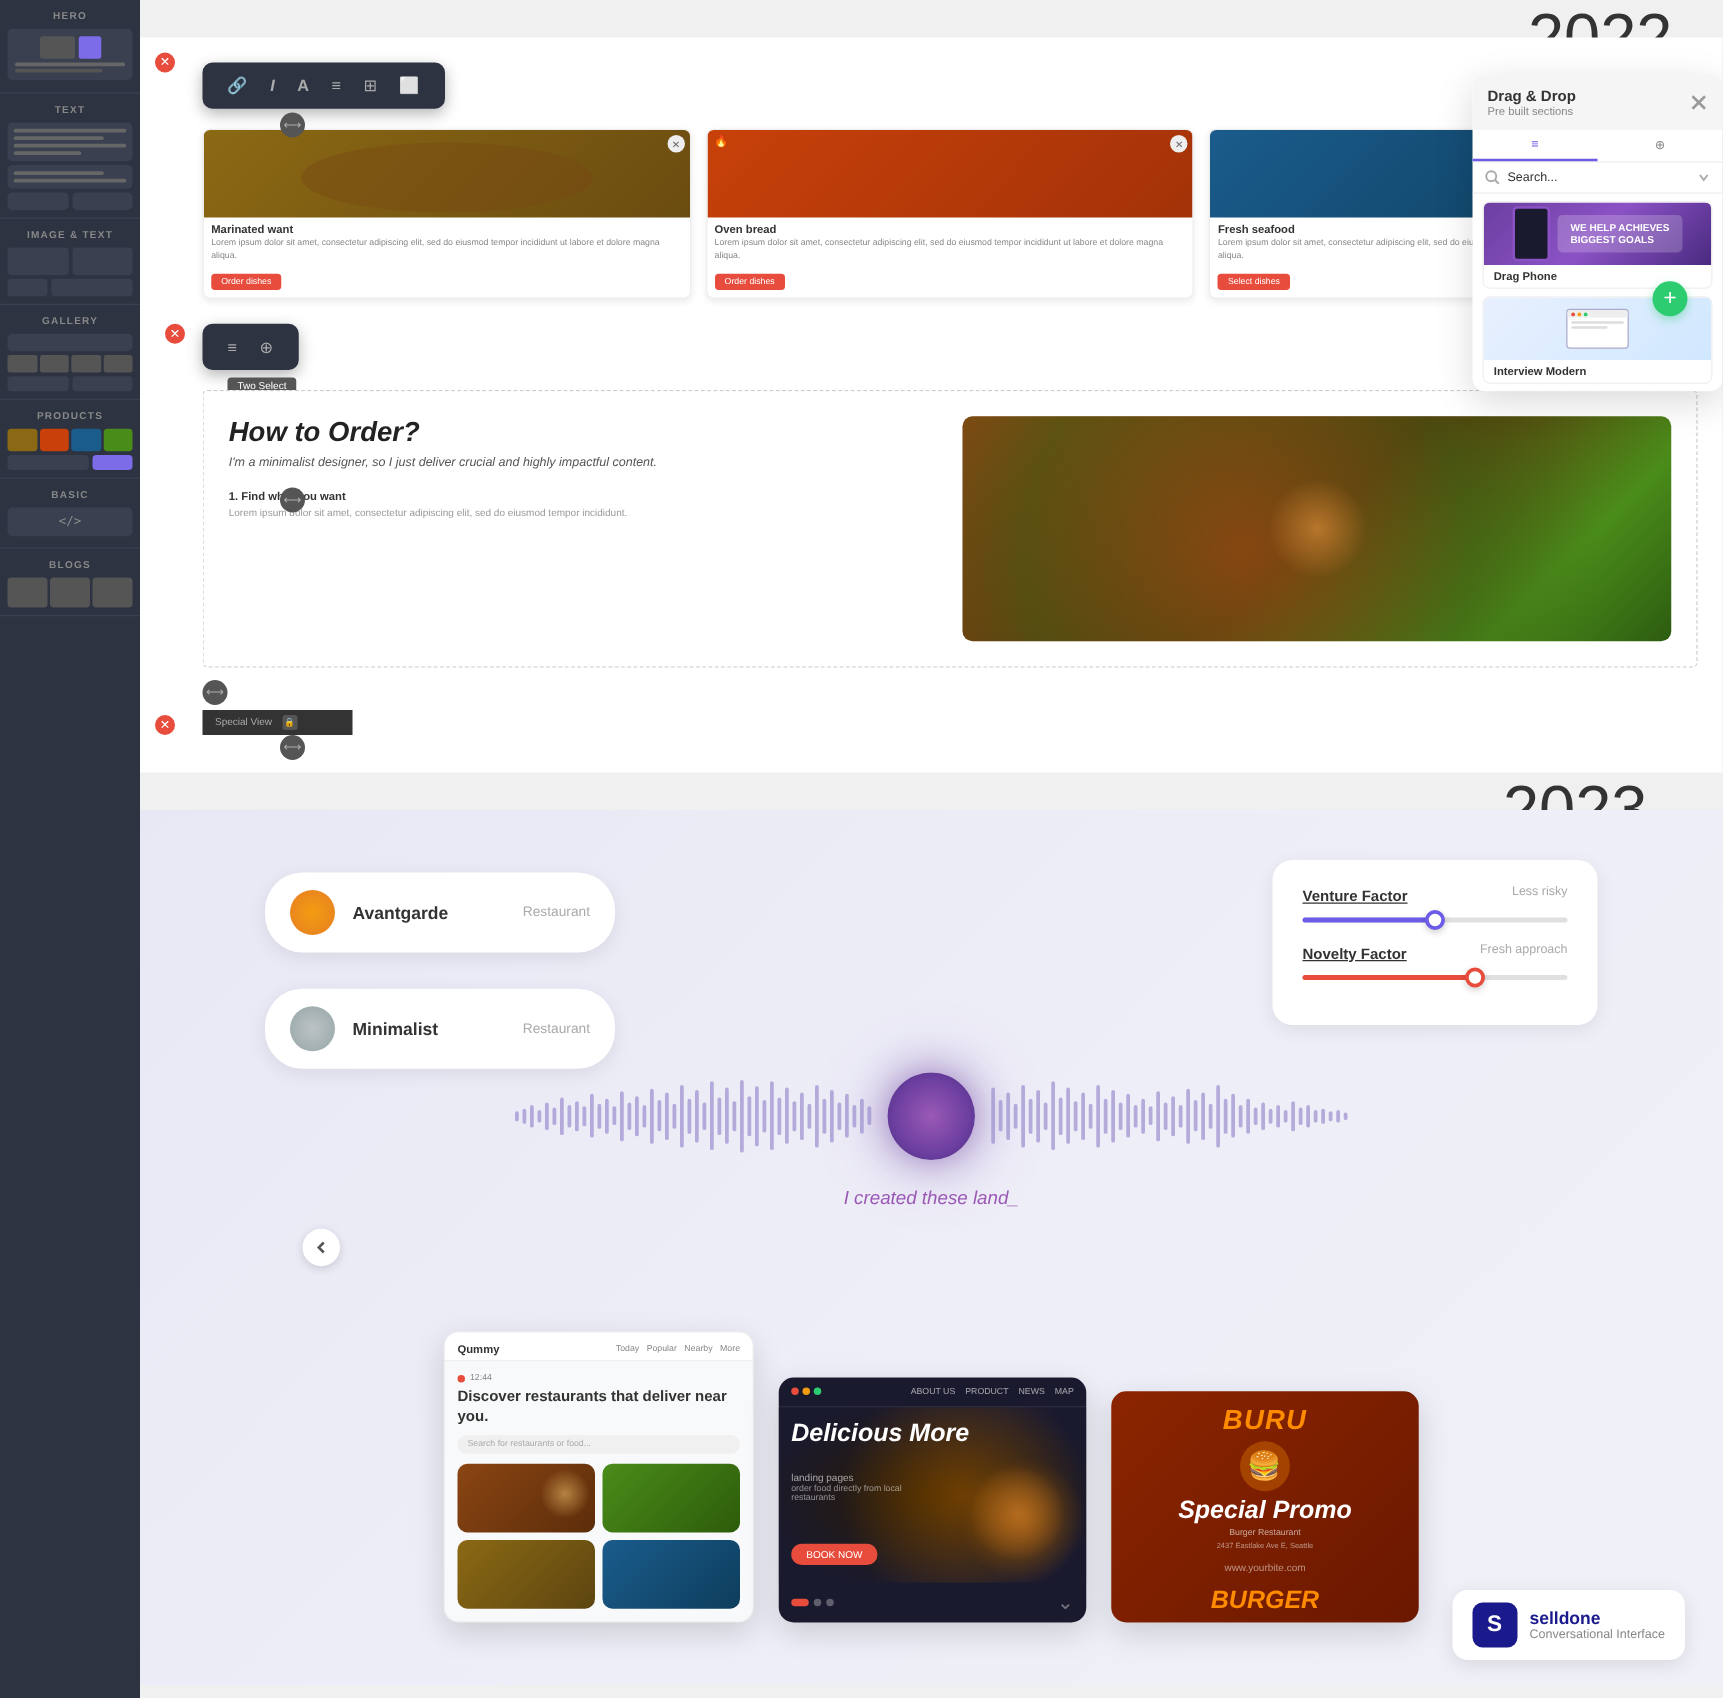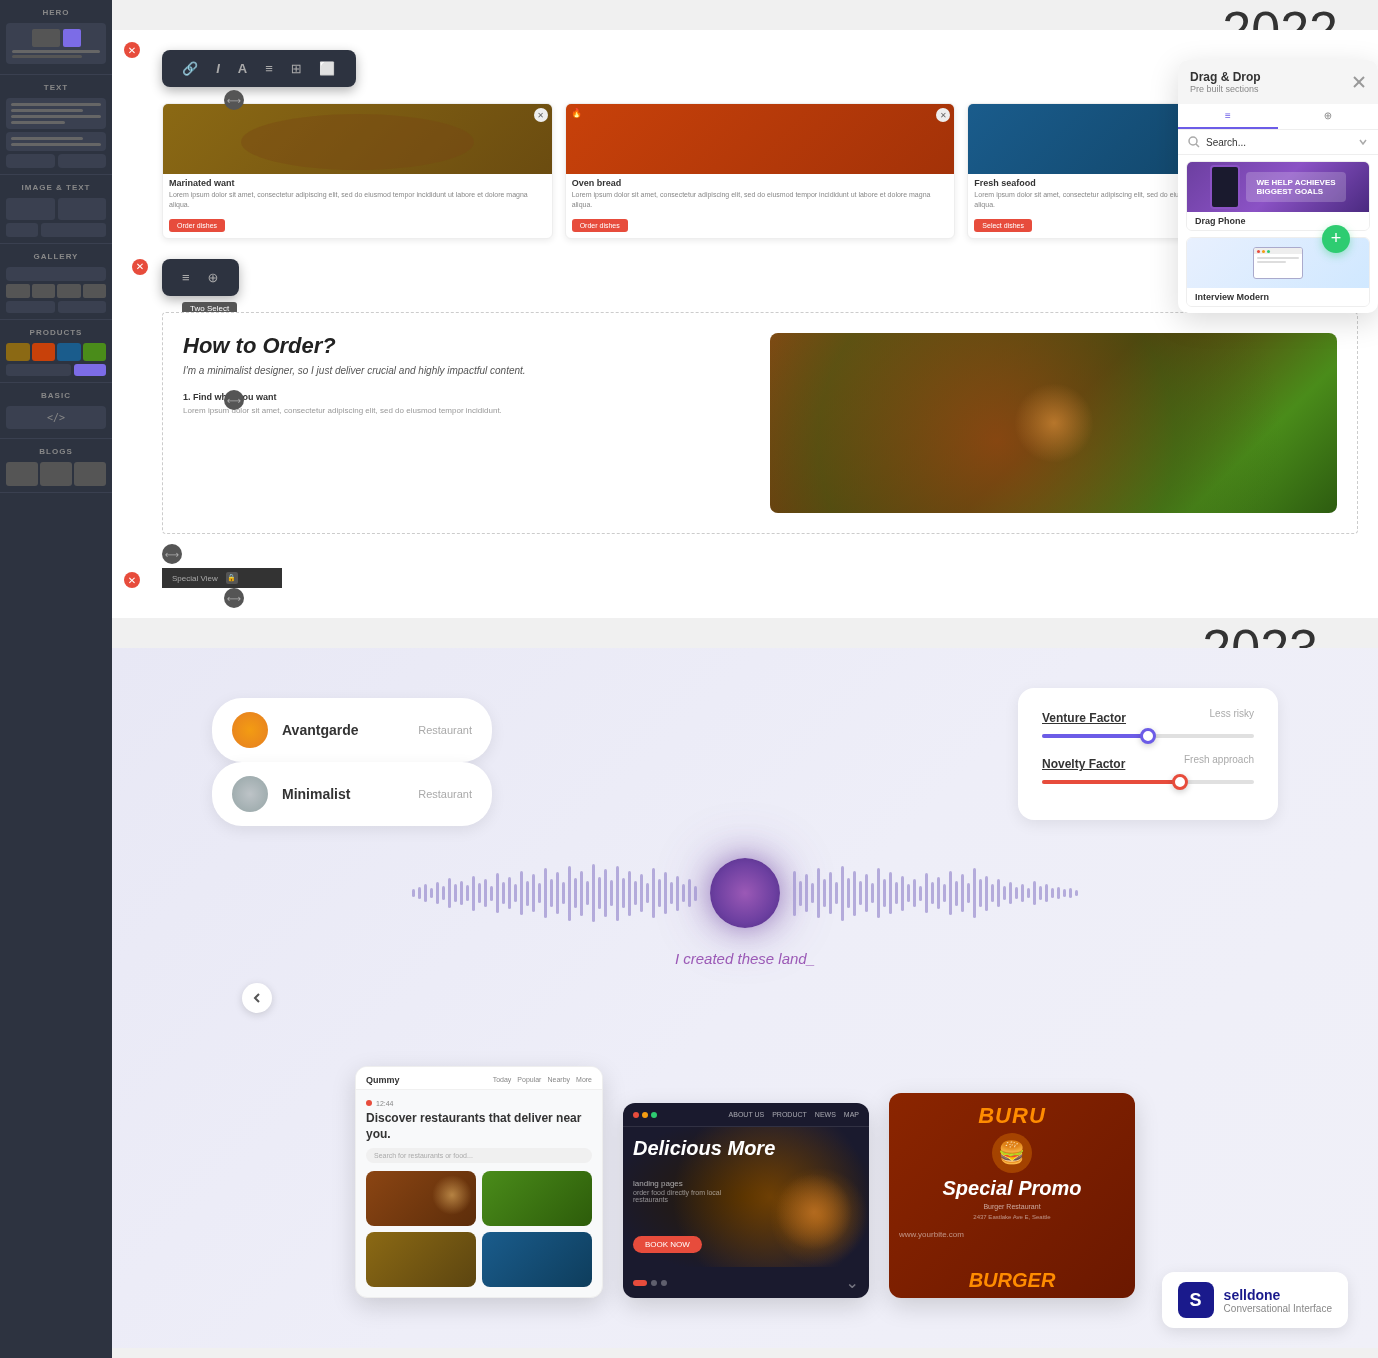--- a/index.html
+++ b/index.html
@@ -345,21 +345,21 @@
       background: linear-gradient(135deg, #e8e8f5 0%, #eeeef8 50%, #f0f0f8 100%);
       padding: 40px 30px;
       position: relative;
       min-height: 700px;
     }
 
     
     .restaurant-cards {
       display: flex;
       flex-direction: column;
-      gap: 0;
+      gap: 29px;
       position: absolute;
       left: 100px;
       top: 50px;
       width: 280px;
     }
     .restaurant-card {
       background: white;
       border-radius: 30px;
       padding: 14px 20px;
       display: flex;
@@ -640,21 +640,20 @@
       color: rgba(255,255,255,0.5);
       text-align: center;
     }
     .burger-footer {
       font-size: 20px;
       font-weight: 900;
       font-style: italic;
       color: #FF8C00;
       text-align: center;
       padding: 4px 0 6px;
-      margin-top: 20px;
     }
 
     
     .selldone-badge {
       position: absolute;
       bottom: 20px;
       right: 30px;
       background: white;
       border-radius: 12px;
       padding: 10px 16px;
@@ -1202,21 +1201,21 @@
       <div class="product-card product-card-orange">
         <div class="burger-card-body">
           <div class="burger-brand">BURU</div>
           <div style="display:flex;justify-content:center;margin:4px 0;">
             <div style="width:40px;height:40px;background:rgba(255,150,0,0.3);border-radius:50%;display:flex;align-items:center;justify-content:center;font-size:22px;">🍔</div>
           </div>
           <div class="burger-promo">Special Promo</div>
           <div class="burger-subtitle">Burger Restaurant</div>
           <div class="burger-address">2437 Eastlake Ave E, Seattle</div>
         </div>
-        <div style="padding:0 10px 6px;font-size:8px;color:rgba(255,255,255,0.5);text-align:left;">www.yourbite.com</div>
+        <div style="padding:0 10px 6px;font-size:8px;color:rgba(255,255,255,0.5);text-align:center;">www.yourbite.com</div>
         <div class="burger-footer">BURGER</div>
       </div>
     </div>
 
     <div class="selldone-badge">
       <div class="selldone-icon">S</div>
       <div>
         <div class="selldone-name">selldone</div>
         <div class="selldone-desc">Conversational Interface</div>
       </div>

